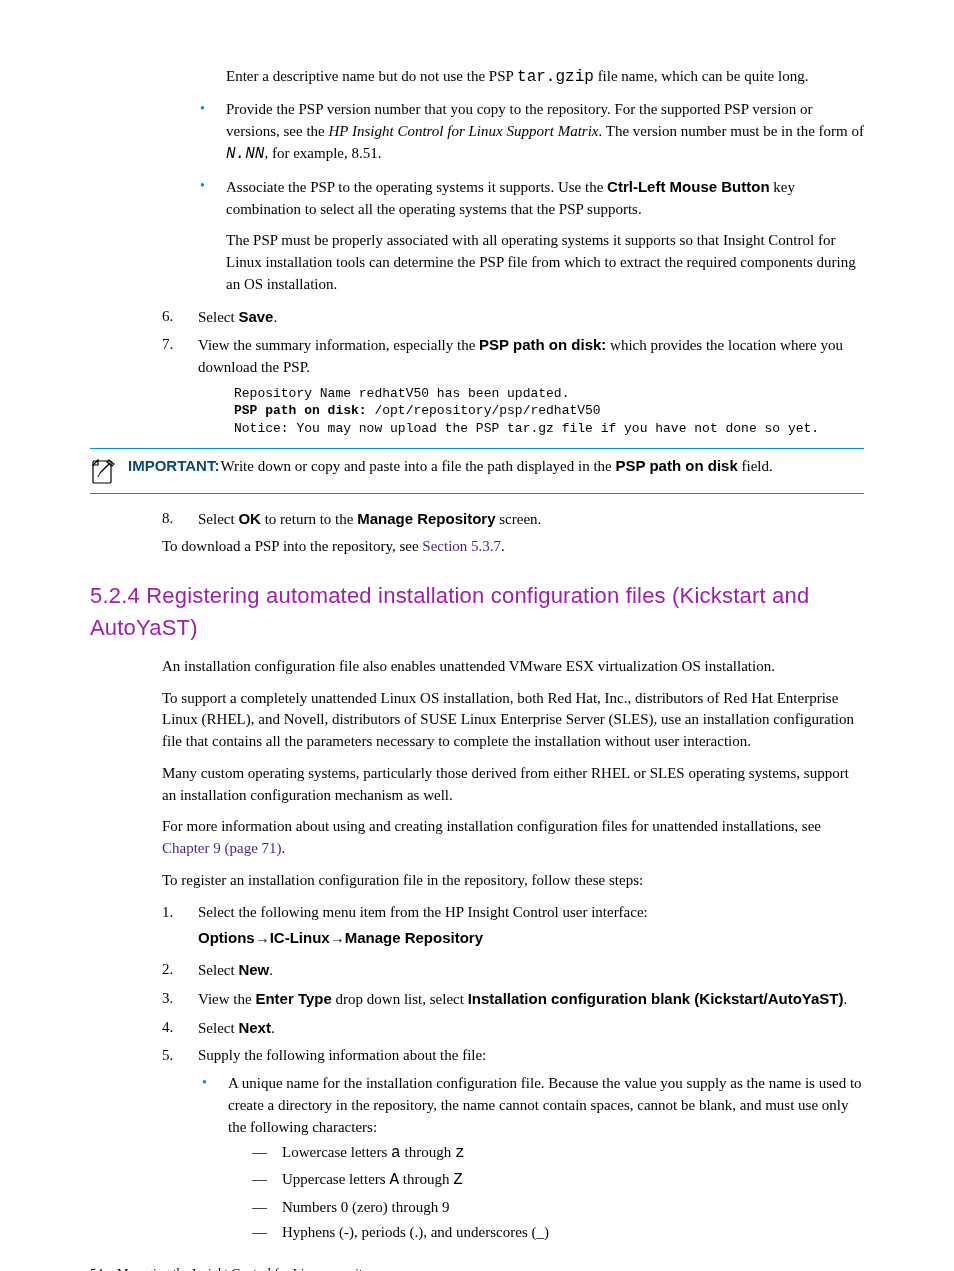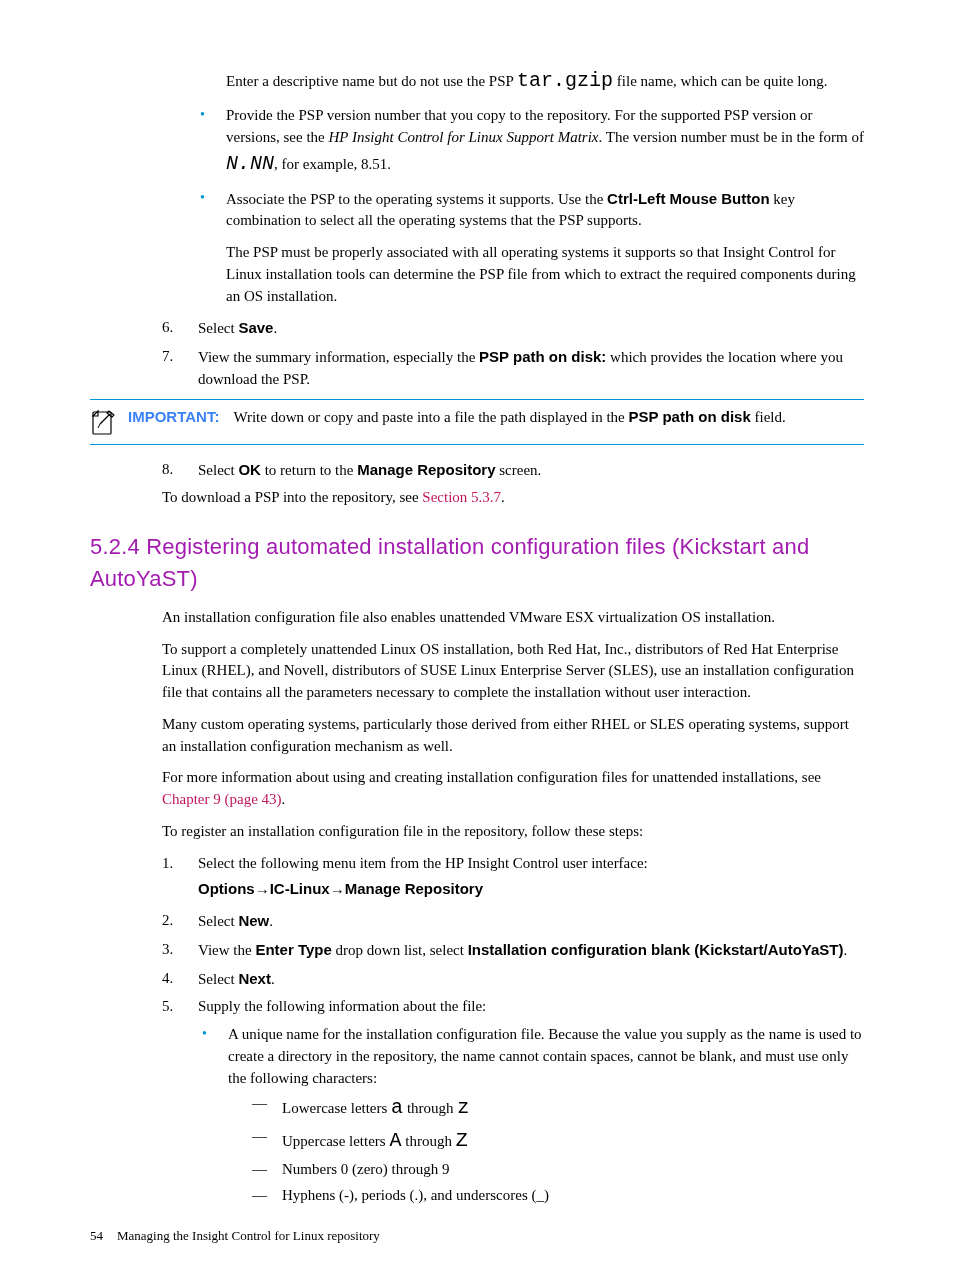--- a/index.html
+++ b/index.html
@@ -47,21 +47,21 @@
     padding-left: 36px;
     margin-bottom: 6px;
   }
   ol.numbered > li > .num {
     position: absolute;
     left: 0;
     top: 0;
   }
   .mono {
     font-family: 'Courier New', monospace;
-    font-size: 20px;
+    font-size: 16px;
   }
   .italic {
     font-style: italic;
   }
   .sans-bold {
     font-family: Arial, Helvetica, sans-serif;
     font-weight: bold;
   }
   p {
     margin: 6px 0 10px 0;
@@ -96,25 +96,25 @@
     flex: 0 0 28px;
     height: 28px;
     margin-top: 2px;
   }
   .important-text {
     flex: 1;
   }
   .important-label {
     font-family: Arial, Helvetica, sans-serif;
     font-weight: bold;
-    color: #3b82f6;
-    margin-right: 14px;
+    color: #0c4a6e;
+    margin-right: 1px;
   }
   .link {
-    color: #be185d;
+    color: #4c1d95;
   }
   .dash-list {
     list-style: none;
     padding: 0;
     margin: 4px 0 4px 24px;
   }
   .dash-list > li {
     position: relative;
     padding-left: 30px;
     margin-bottom: 4px;
@@ -164,20 +164,25 @@
   </ul>
 
   <ol class="numbered">
     <li>
       <span class="num">6.</span>
       <span>Select </span><span class="sans-bold">Save</span><span>.</span>
     </li>
     <li>
       <span class="num">7.</span>
       <span>View the summary information, especially the </span><span class="sans-bold">PSP path on disk:</span><span> which provides the location where you download the PSP.</span>
+      <div class="pre-block">
+        <div>Repository Name redhatV50 has been updated.</div>
+        <div><span class="pre-bold">PSP path on disk:</span><span> /opt/repository/psp/redhatV50</span></div>
+        <div>Notice: You may now upload the PSP tar.gz file if you have not done so yet.</div>
+      </div>
     </li>
   </ol>
 </div>
 
 <div class="important-box">
   <div class="important-icon">
     <svg viewBox="0 0 28 28" width="28" height="28">
       <rect x="3" y="4" width="18" height="22" rx="1" fill="none" stroke="#000" stroke-width="1.2"></rect>
       <path d="M3 8 L8 3 L8 8 Z" fill="#fff" stroke="#000" stroke-width="1.2"></path>
       <path d="M19 3 L24 7 L22 9 L17 5 Z" fill="none" stroke="#000" stroke-width="1.2"></path>
@@ -202,21 +207,21 @@
   </p>
 </div>
 
 <h2 class="section-heading">5.2.4 Registering automated installation configuration files (Kickstart and AutoYaST)</h2>
 
 <div class="content-block">
   <p>An installation configuration file also enables unattended VMware ESX virtualization OS installation.</p>
   <p>To support a completely unattended Linux OS installation, both Red Hat, Inc., distributors of Red Hat Enterprise Linux (RHEL), and Novell, distributors of SUSE Linux Enterprise Server (SLES), use an installation configuration file that contains all the parameters necessary to complete the installation without user interaction.</p>
   <p>Many custom operating systems, particularly those derived from either RHEL or SLES operating systems, support an installation configuration mechanism as well.</p>
   <p>
-    <span>For more information about using and creating installation configuration files for unattended installations, see </span><span class="link">Chapter 9 (page 43)</span><span>.</span>
+    <span>For more information about using and creating installation configuration files for unattended installations, see </span><span class="link">Chapter 9 (page 71)</span><span>.</span>
   </p>
   <p>To register an installation configuration file in the repository, follow these steps:</p>
 
   <ol class="numbered">
     <li>
       <span class="num">1.</span>
       <span>Select the following menu item from the HP Insight Control user interface:</span>
       <div class="menu-path">
         <span>Options</span><span class="arrow">→</span><span>IC-Linux</span><span class="arrow">→</span><span>Manage Repository</span>
       </div>

